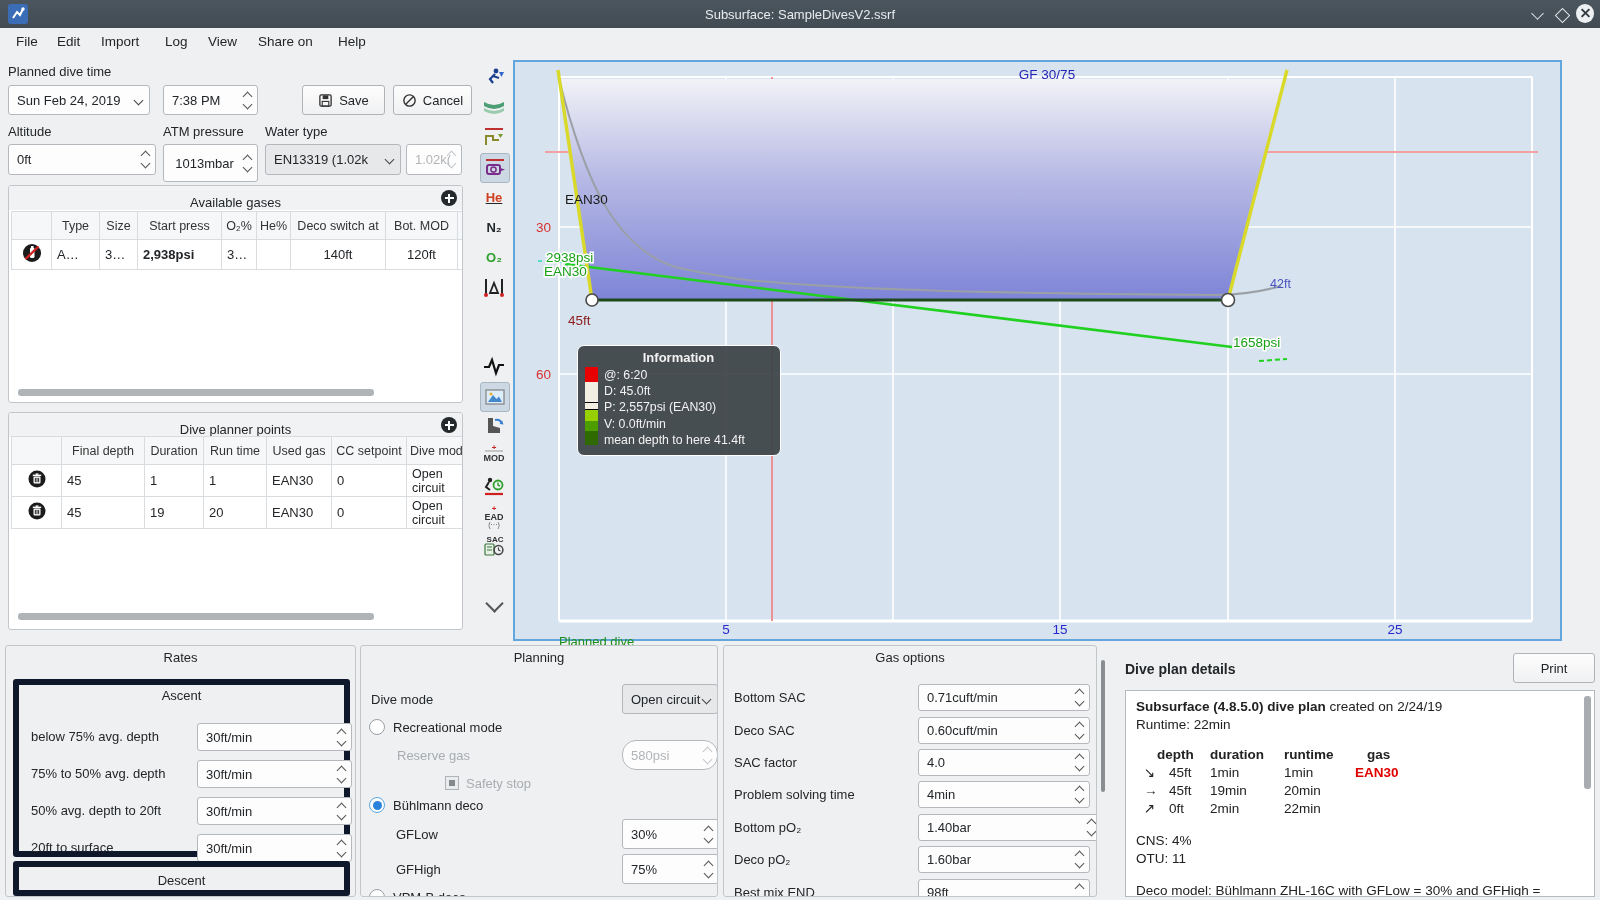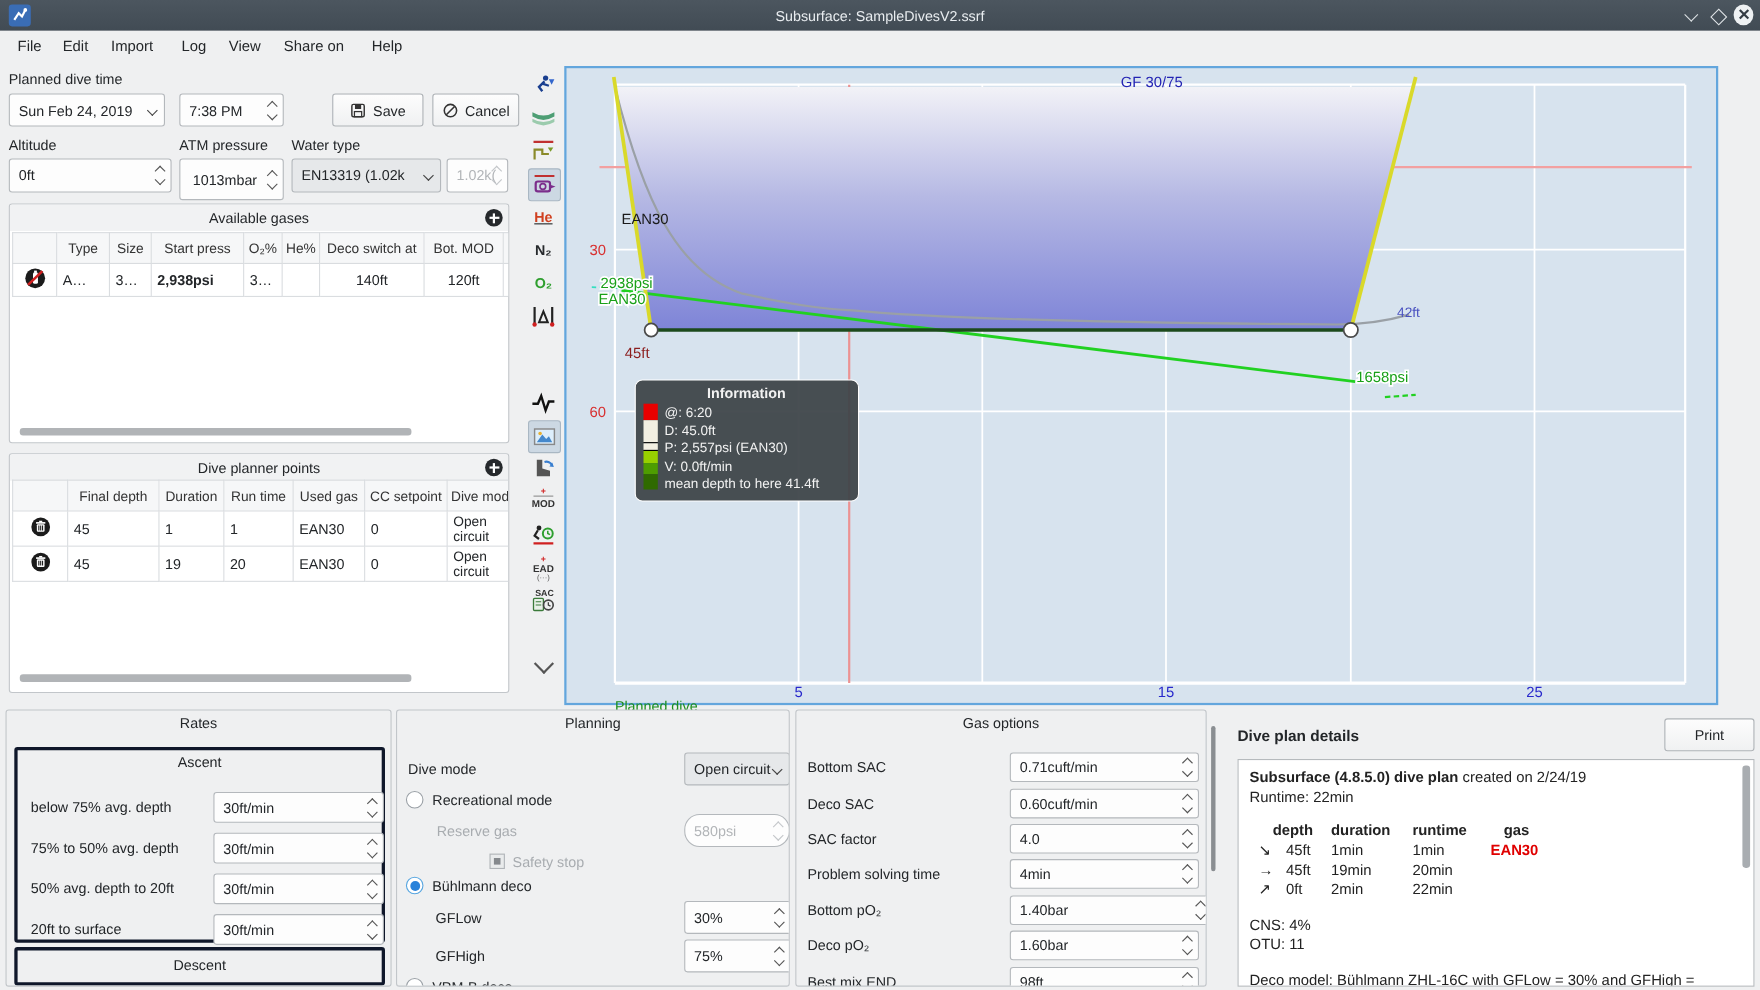--- a/index.html
+++ b/index.html
@@ -28,21 +28,21 @@
   .spin.dis{color:#b2b5b8;}
   .arr{position:absolute;right:6px;display:flex;flex-direction:column;gap:4px;}
   .cv{width:6px;height:6px;border-right:1.5px solid #555;border-bottom:1.5px solid #555;}
   .cv.up{transform:rotate(225deg);} .cv.dn{transform:rotate(45deg);margin-top:-3px;}
   .dis .cv{border-color:#c4c7ca;}
   .combo .cv1{position:absolute;right:7px;top:11px;width:6px;height:6px;border-right:1.6px solid #444;border-bottom:1.6px solid #444;transform:rotate(45deg);}
   .btn{box-sizing:border-box;border:1px solid #b0b4b8;border-radius:3px;background:linear-gradient(#fdfdfd,#f0f1f2);
       display:flex;align-items:center;justify-content:center;gap:6px;font-size:13px;color:#232629;}
   
   .gbox{box-sizing:border-box;border:1px solid #c2c6ca;border-radius:3px;background:#ffffff;overflow:hidden;}
-  .gboxhead{position:absolute;left:0;top:0;right:0;height:24px;background:#f1f2f3;display:flex;align-items:center;justify-content:center;font-size:13px;}
+  .gboxhead{position:absolute;left:0;top:0;right:0;height:24px;background:#f1f2f3;display:flex;align-items:flex-end;justify-content:center;font-size:13px;}
   .plusbtn{position:absolute;right:5px;top:4px;width:16px;height:16px;background:#26292c;border-radius:50%;}
   .plusbtn::before{content:"";position:absolute;left:3.5px;top:7px;width:9px;height:2px;background:#fff;}
   .plusbtn::after{content:"";position:absolute;left:7px;top:3.5px;width:2px;height:9px;background:#fff;}
   table.qt{border-collapse:collapse;table-layout:fixed;font-size:12.5px;}
   table.qt th{background:#f6f7f8;border:1px solid #d9dcdf;font-weight:normal;color:#333;padding:0 3px;white-space:nowrap;overflow:hidden;height:27px;}
   table.qt td{border:1px solid #dadde0;background:#fff;padding:0 5px;white-space:nowrap;overflow:hidden;font-size:13px;}
   td.ic{background:#f3f4f5;text-align:center;padding:0;}
   .hscroll{position:absolute;height:7px;border-radius:3px;background:#b1b4b7;}
   
   .ticon{position:absolute;left:480px;width:28px;height:28px;display:flex;align-items:center;justify-content:center;border-radius:3px;}
@@ -53,21 +53,21 @@
   .tooltip{position:absolute;left:62px;top:283px;width:204px;box-sizing:border-box;background:rgba(62,68,72,0.94);
      border:1.5px solid #fff;border-radius:7px;color:#f2f2f2;padding:4px 8px 7px 7px;z-index:5;}
   .ttitle{text-align:center;font-weight:bold;font-size:13px;margin-bottom:2px;}
   .tbody{display:flex;gap:6px;}
   .tbar{display:flex;flex-direction:column;width:13px;flex:none;}
   .tlines div{font-size:12.3px;line-height:16.2px;white-space:nowrap;}
   .planned{position:absolute;left:44px;top:572px;color:#1d8f1d;font-size:13px;}
   
   .panel{box-sizing:border-box;border:1px solid #c2c6ca;border-radius:3px;background:#eff0f1;overflow:hidden;}
   .ptitle{position:absolute;left:0;right:0;top:4px;text-align:center;font-size:13px;}
-  .inbox{position:absolute;box-sizing:border-box;border:3px solid #0f172a;border-radius:3px;}
+  .inbox{position:absolute;box-sizing:border-box;border:6px solid #0f172a;border-radius:3px;}
   .radio{position:absolute;width:16px;height:16px;border:1px solid #9aa0a6;border-radius:50%;background:#fff;box-sizing:border-box;}
   .radio.on{border:1.5px solid #58a6e0;}
   .radio.on::before{content:"";position:absolute;left:2.5px;top:2.5px;width:9px;height:9px;border-radius:50%;background:#2a82da;}
   .cbox{position:absolute;width:14px;height:14px;border:1px solid #b0b4b8;background:#e9ebec;box-sizing:border-box;}
   .cbox::before{content:"";position:absolute;left:3px;top:3px;width:6px;height:6px;background:#85898d;}
   
   .plantext{left:1125px;top:690px;width:470px;height:207px;box-sizing:border-box;background:#fff;border:1px solid #b6babd;
      padding:7px 10px;font-size:13.5px;line-height:18px;color:#222;overflow:hidden;}
   .pdgridh{display:grid;grid-template-columns:53px 74px 83px auto;padding-left:21px;font-weight:bold;}
   .pdgrid{display:grid;grid-template-columns:33px 41px 74px 71px auto;}

